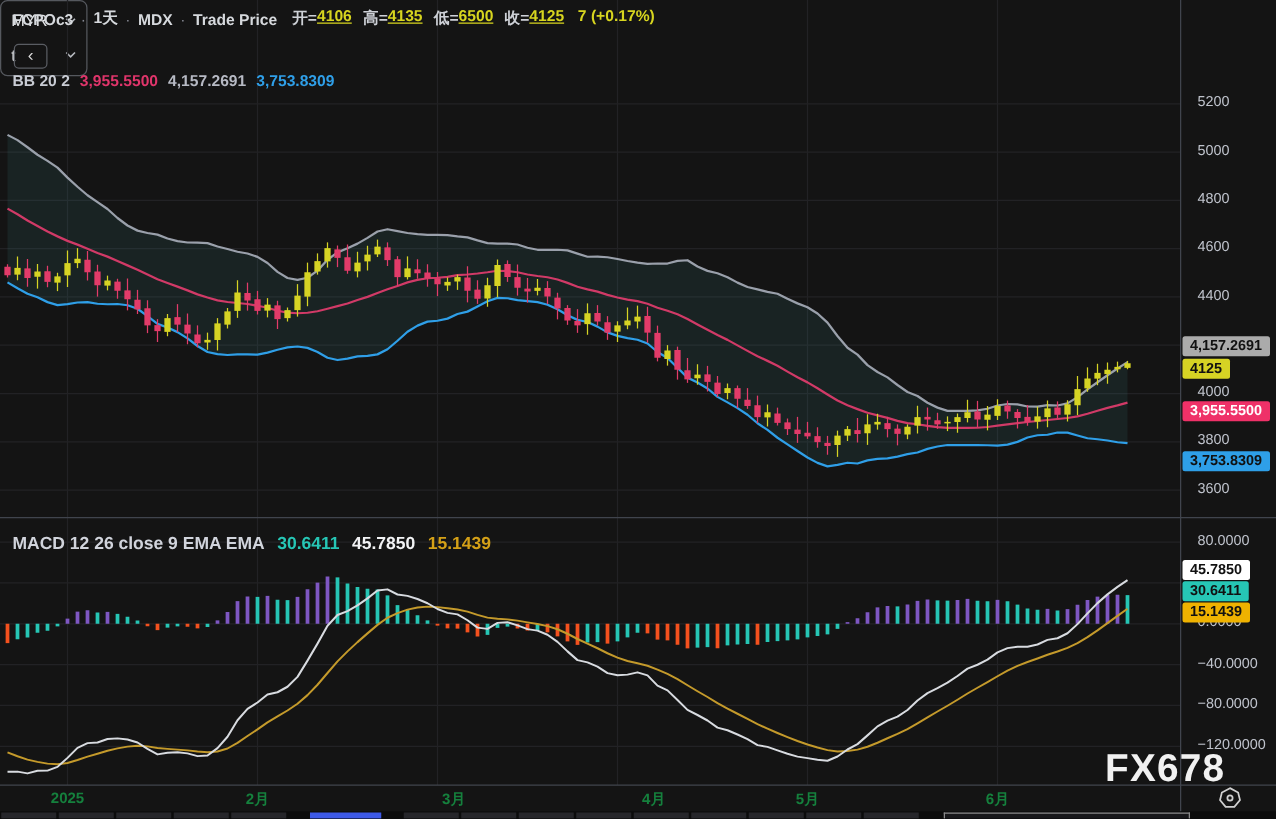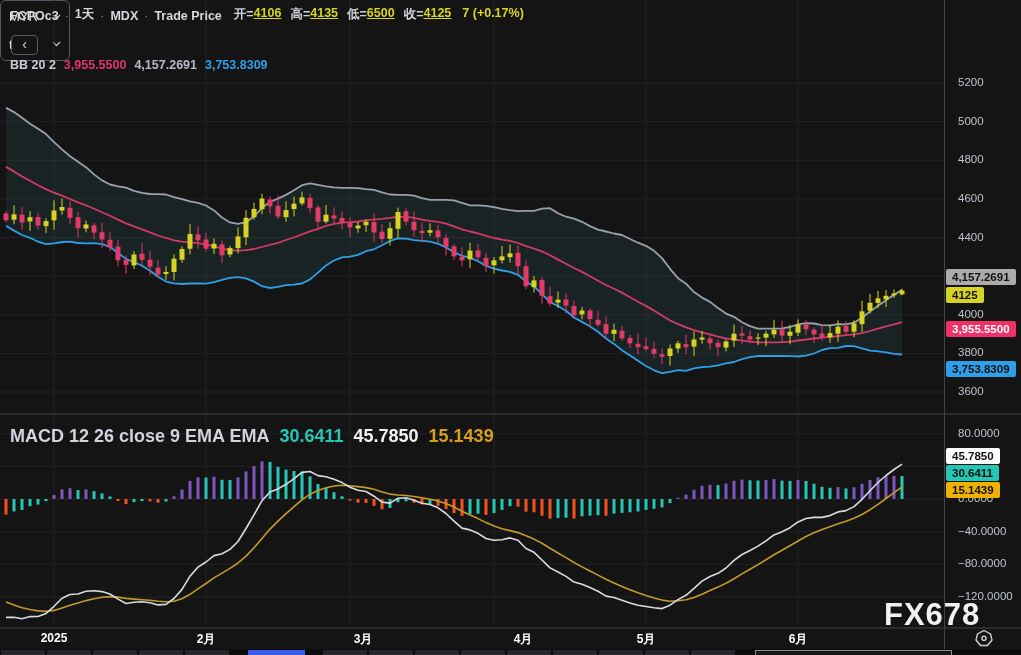--- a/index.html
+++ b/index.html
@@ -14,32 +14,32 @@
   .lbl{color:#cdd0d6;}
   .val{color:#d7d51f;text-decoration:underline;}
   .chg{color:#d7d51f;margin-left:2px;}
   .back-btn{left:11px;top:35px;width:25px;height:18px;border:1px solid #5a5d63;border-radius:4px;
             color:#d8d8d8;font-size:14px;line-height:16px;text-align:center;cursor:pointer;background:rgba(20,20,20,.6);}
   .bb-legend{left:10px;top:58px;display:flex;gap:8px;font-size:12.5px;font-weight:600;white-space:nowrap;}
   .bb-title{color:#c9ccd4;}
   .bb-basis{color:#e0356b;}
   .bb-upper{color:#b7bac4;}
   .bb-lower{color:#2f9fe8;}
-  .macd-legend{left:10px;top:426px;display:flex;gap:10px;font-size:18px;font-weight:600;white-space:nowrap;align-items:flex-end;}
+  .macd-legend{left:10px;top:426px;display:flex;gap:10px;font-size:14px;font-weight:600;white-space:nowrap;align-items:flex-end;}
   .macd-title{color:#d1d4dc;}
   .macd-hist{color:#26c6b5;}
   .macd-macd{color:#f2f3f5;}
   .macd-sig{color:#d4a017;}
   .currency-panel{left:947px;top:3px;width:68px;height:55px;border:1px solid #55585e;border-radius:6px;
                   background:#141414;z-index:6;display:flex;flex-direction:column;justify-content:space-around;padding:2px 0;}
   .cp-row{display:flex;align-items:center;justify-content:space-between;padding:0 8px;height:22px;cursor:pointer;}
   .cp-row span{color:#e3e5e8;font-size:13px;}
   .price-axis-labels div, .macd-axis-labels div{position:absolute;left:958px;font-size:11.5px;color:#bfc3cc;z-index:4;}
   .badge{position:absolute;left:946px;z-index:6;font-size:11.5px;font-weight:600;padding:2px 6px;border-radius:2px;white-space:nowrap;}
-  .time-axis-labels div{position:absolute;transform:translateX(-50%);top:631px;font-size:12px;font-weight:600;color:#ffffff;z-index:4;}
+  .time-axis-labels div{position:absolute;transform:translateX(-50%);top:631px;font-size:12px;font-weight:600;color:#15803d;z-index:4;}
   .watermark{left:884px;top:597px;z-index:7;font-size:31px;font-weight:700;color:#fdfdfd;letter-spacing:1px;opacity:.95;}
   .settings-icon{position:absolute;left:974px;top:629px;width:20px;height:19px;z-index:7;cursor:pointer;}
   .bottom-strip{position:absolute;left:0;top:649px;width:1021px;height:6px;background:#0c0c0c;z-index:6;}
   .bottom-strip .cell{position:absolute;top:1px;height:5px;background:#26262a;}
   .bottom-strip .cell.active{background:#3d59e8;}
   .bottom-strip .goto-box{position:absolute;top:1px;height:5px;background:#17171a;border:1px solid #8a8a8a;border-bottom:none;box-sizing:border-box;}
 </style>
 </head>
 <body>
 

